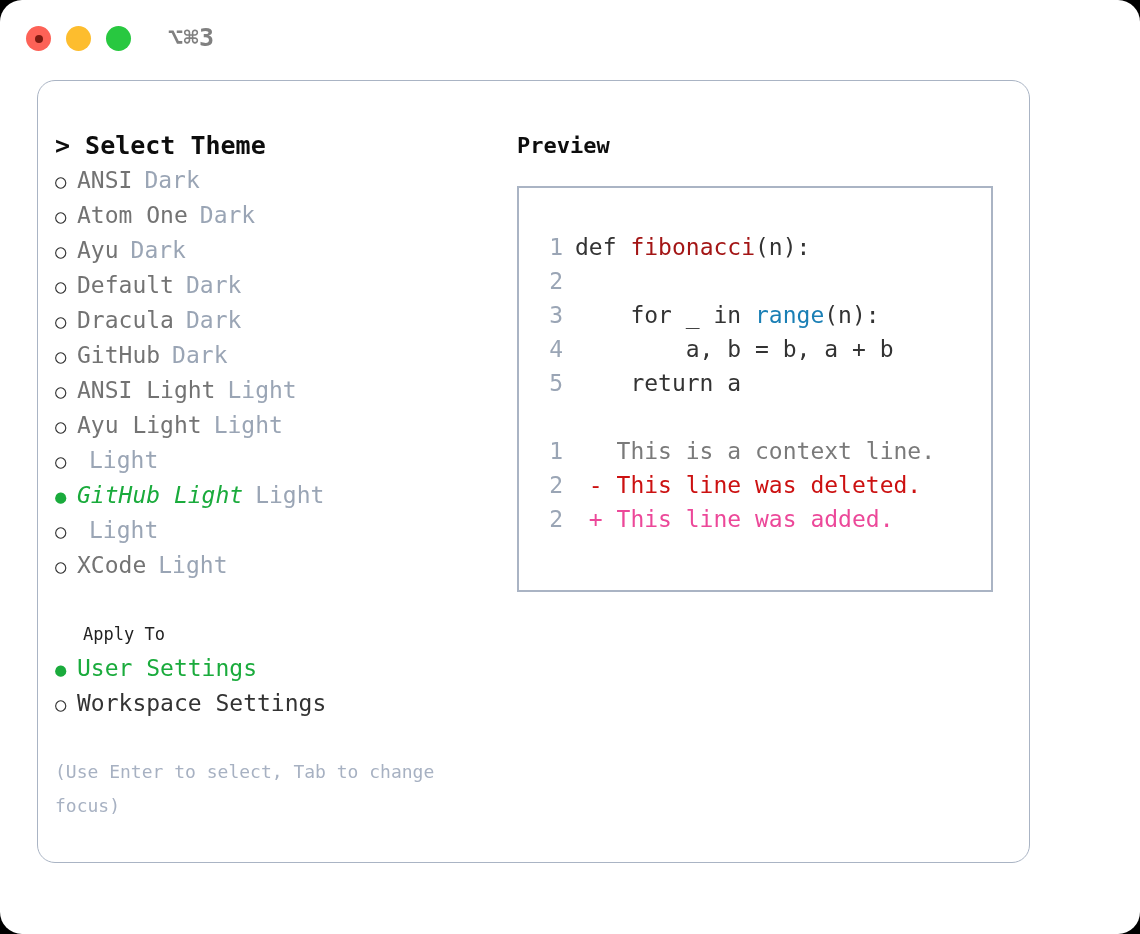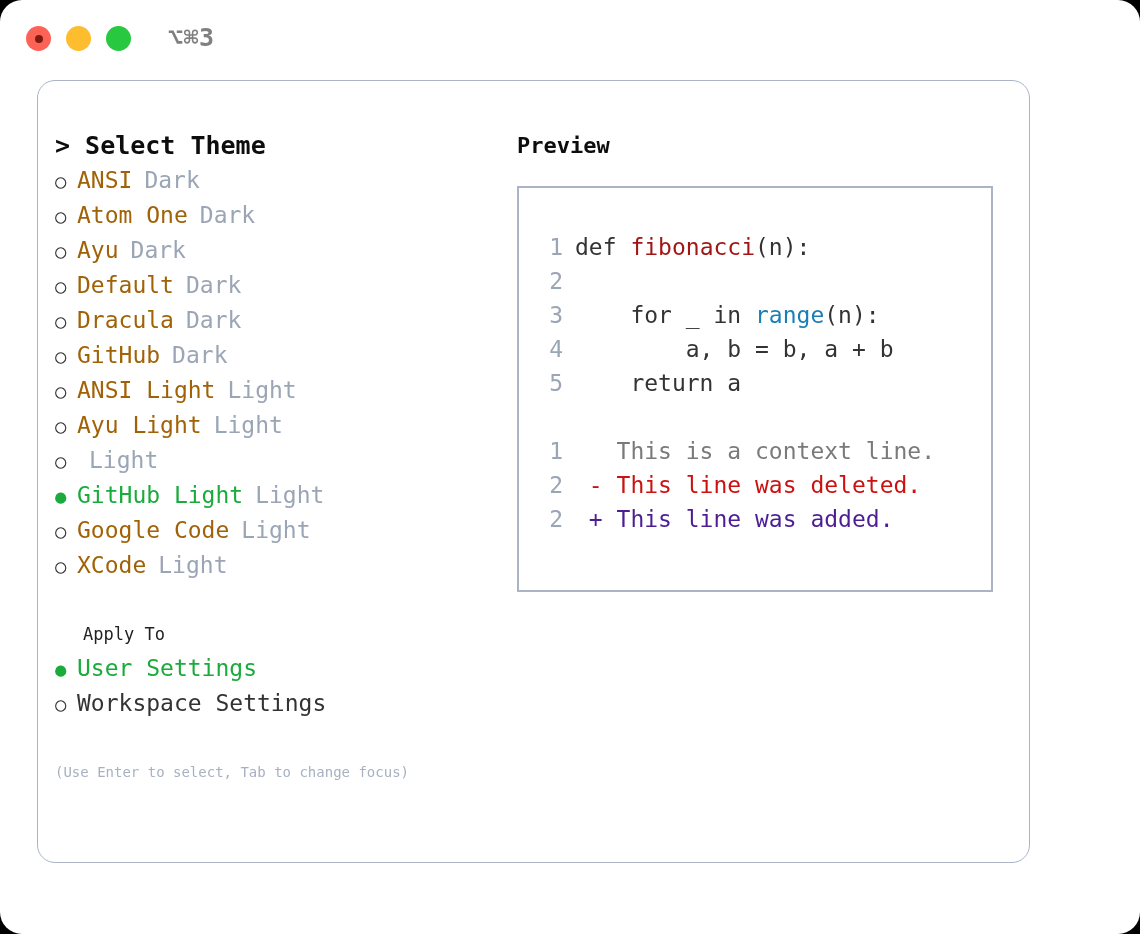--- a/index.html
+++ b/index.html
@@ -107,22 +107,22 @@
   }
   .bullet {
     display: inline-block;
     width: 22px;
     flex: none;
     font-size: 19px;
     line-height: 34px;
     color: #333333;
   }
   .theme-row.selected .bullet { color: #1aab3c; }
-  .theme-name { color: #a16207; }
-  .theme-row.selected .theme-name { color: #1aab3c; }
+  .theme-name { color: #737373; }
+  .theme-row.selected .theme-name { color: #1aab3c; font-style: italic; }
   .theme-kind {
     color: #9aa5b5;
     padding-left: 12px;
   }
 
   .apply-block { margin-top: 34px; }
   .apply-title {
     font-size: 17px;
     line-height: 34px;
     color: #222222;
@@ -135,21 +135,21 @@
     font-size: 23px;
     line-height: 34px;
     white-space: pre;
     color: #333333;
   }
   .apply-row.selected .bullet,
   .apply-row.selected .apply-label { color: #1aab3c; }
 
   .hint {
     margin-top: 34px;
-    font-size: 14px;
+    font-size: 18px;
     line-height: 34px;
     color: #a7b1c2;
     width: 415px;
   }
 
   
   .right-col {
     position: absolute;
     left: 479px;
     top: 48px;
@@ -193,21 +193,21 @@
     padding-right: 12px;
   }
   .code-text { white-space: pre; }
   .tok-fn   { color: #a31515; text-align: right; }
   .tok-num  { color: #0f7b7b; }
   .tok-call { color: #1a7fb5; }
 
   .diff-gap { height: 34px; }
   .diff-line.context .code-text { color: #7a7a7a; }
   .diff-line.removed .code-text { color: #cc1111; }
-  .diff-line.added   .code-text { color: #4c1d95; }
+  .diff-line.added   .code-text { color: #ec4899; }
 </style>
 </head>
 <body>
 
 <div class="window">
 
   <div class="titlebar">
     <div class="lights">
       <div class="light light-red">
           <span class="dot"></span>
@@ -226,21 +226,21 @@
           <div class="theme-row"><span class="bullet">○</span><span class="theme-name">ANSI</span><span class="theme-kind">Dark</span></div>
           <div class="theme-row"><span class="bullet">○</span><span class="theme-name">Atom One</span><span class="theme-kind">Dark</span></div>
           <div class="theme-row"><span class="bullet">○</span><span class="theme-name">Ayu</span><span class="theme-kind">Dark</span></div>
           <div class="theme-row"><span class="bullet">○</span><span class="theme-name">Default</span><span class="theme-kind">Dark</span></div>
           <div class="theme-row"><span class="bullet">○</span><span class="theme-name">Dracula</span><span class="theme-kind">Dark</span></div>
           <div class="theme-row"><span class="bullet">○</span><span class="theme-name">GitHub</span><span class="theme-kind">Dark</span></div>
           <div class="theme-row"><span class="bullet">○</span><span class="theme-name">ANSI Light</span><span class="theme-kind">Light</span></div>
           <div class="theme-row"><span class="bullet">○</span><span class="theme-name">Ayu Light</span><span class="theme-kind">Light</span></div>
           <div class="theme-row"><span class="bullet">○</span><span class="theme-kind">Light</span></div>
           <div class="theme-row selected"><span class="bullet">●</span><span class="theme-name">GitHub Light</span><span class="theme-kind">Light</span></div>
-          <div class="theme-row"><span class="bullet">○</span><span class="theme-name">Google Code</span><span class="theme-kind">Light</span></div>
+          <div class="theme-row"><span class="bullet">○</span><span class="theme-kind">Light</span></div>
           <div class="theme-row"><span class="bullet">○</span><span class="theme-name">XCode</span><span class="theme-kind">Light</span></div>
         </div>
 
       <div class="apply-block">
         <div class="apply-title">Apply To</div>
         <div id="apply-list">
             <div class="apply-row selected"><span class="bullet">●</span><span class="apply-label">User Settings</span></div>
             <div class="apply-row"><span class="bullet">○</span><span class="apply-label">Workspace Settings</span></div>
           </div>
       </div>

